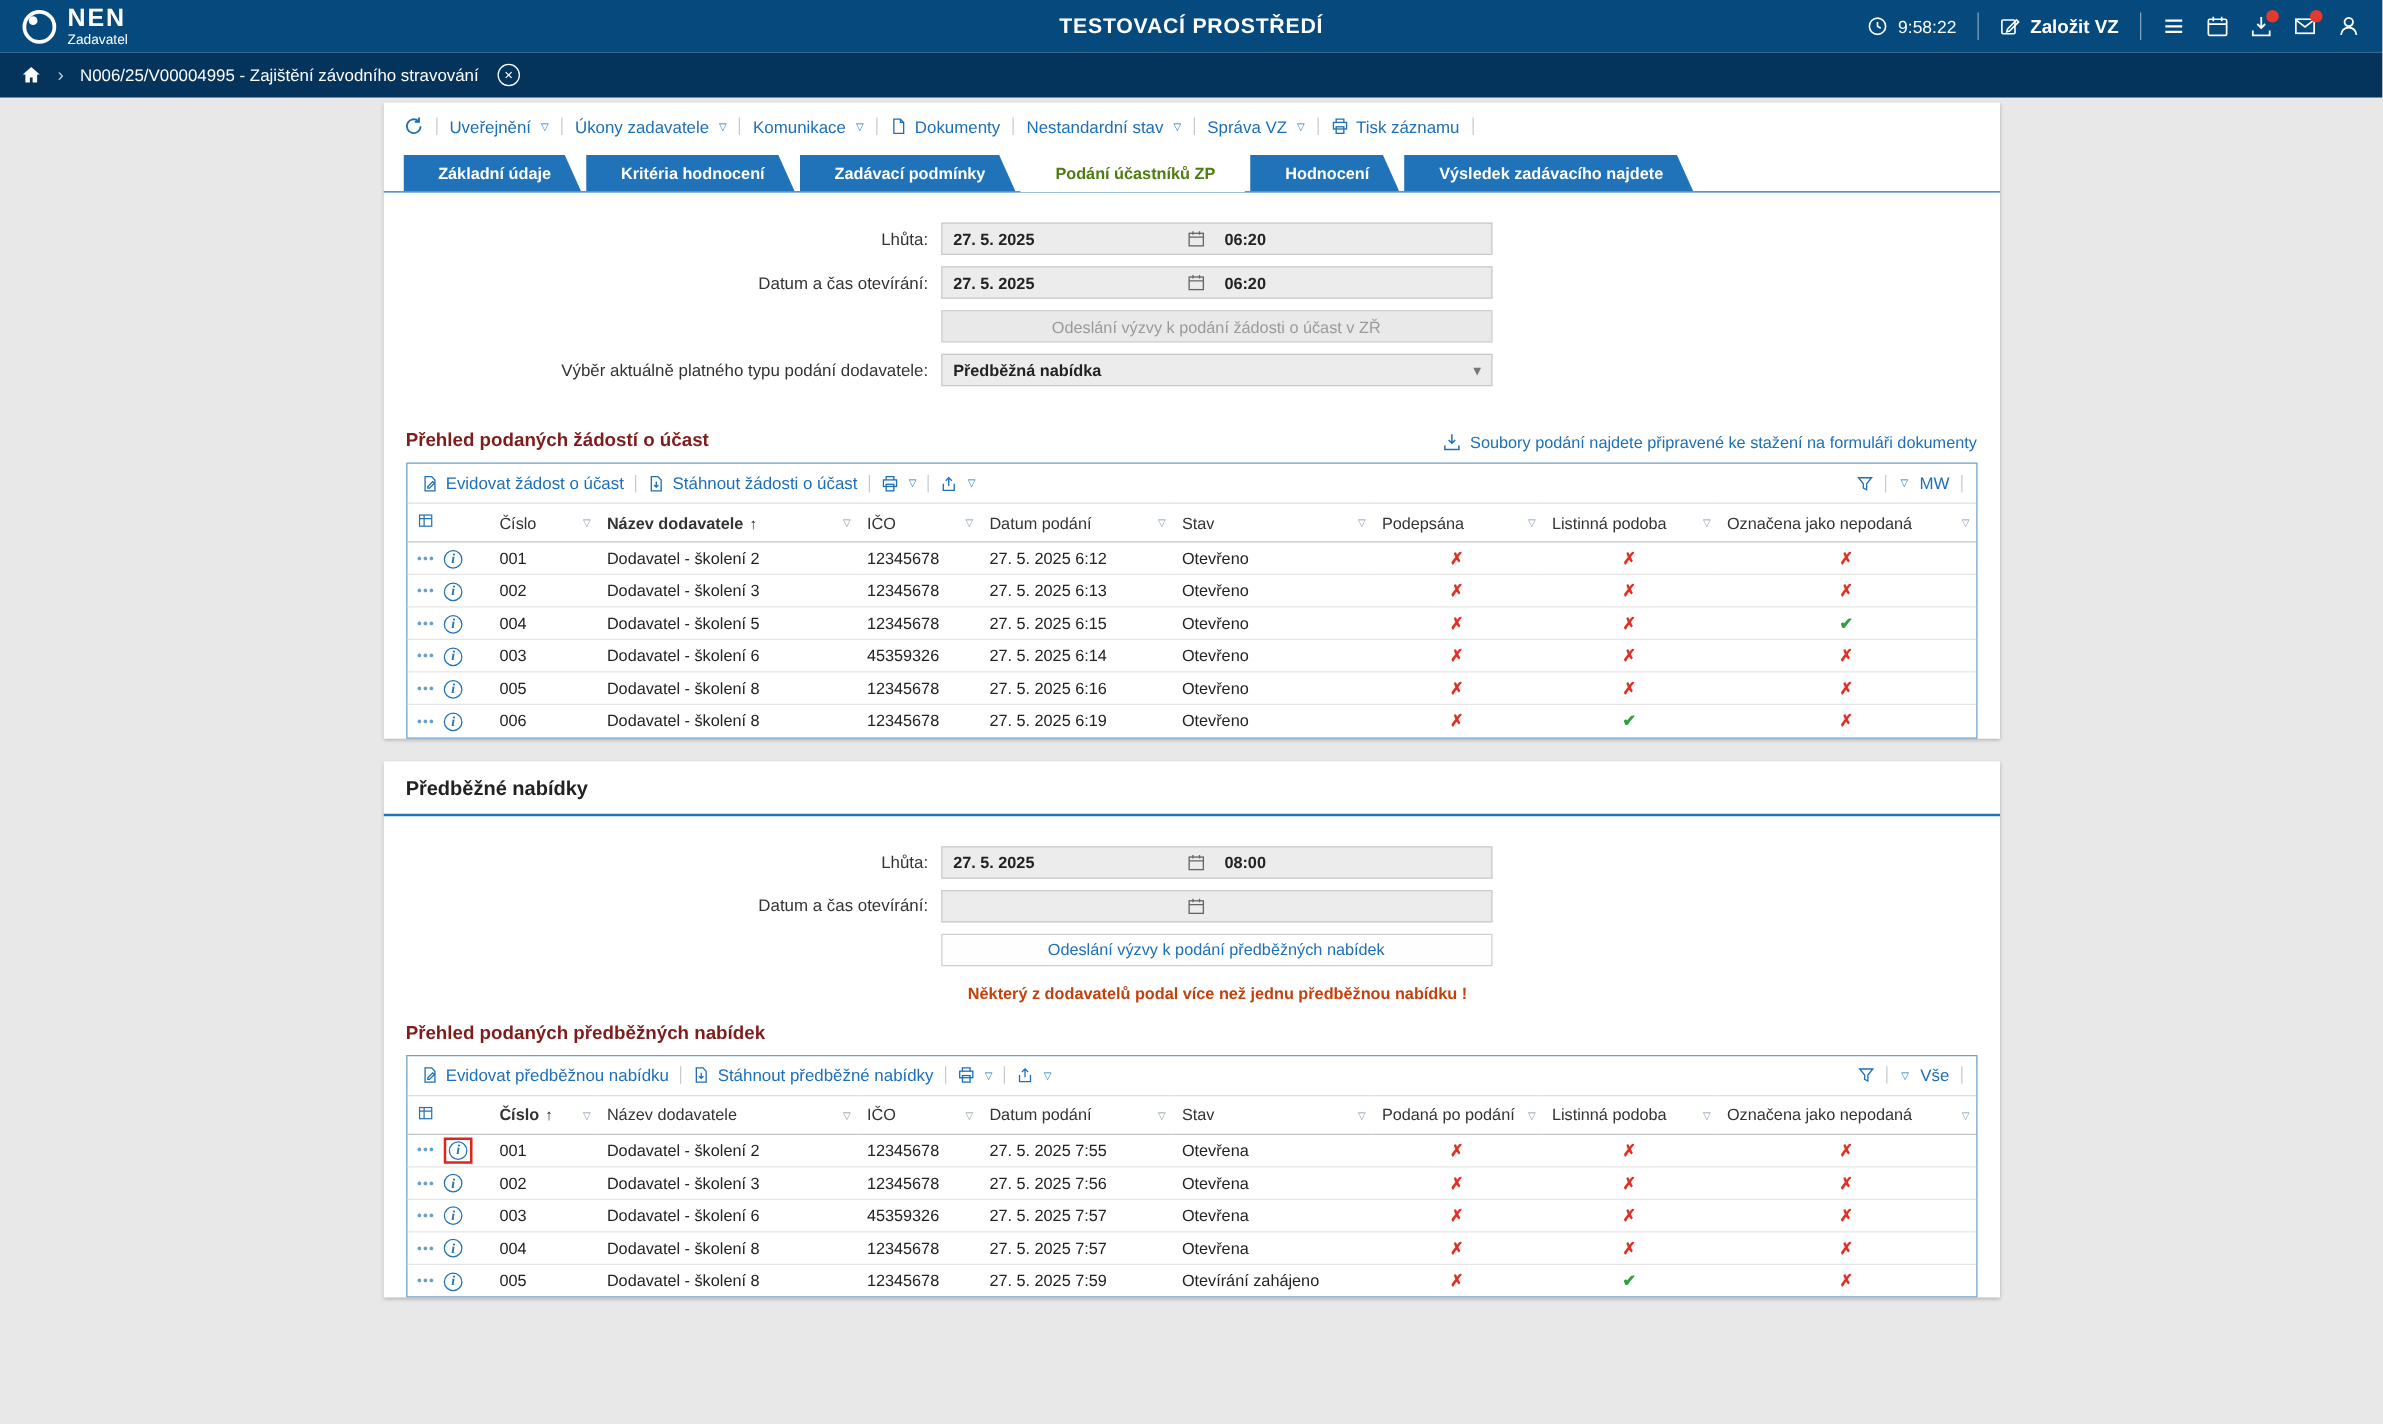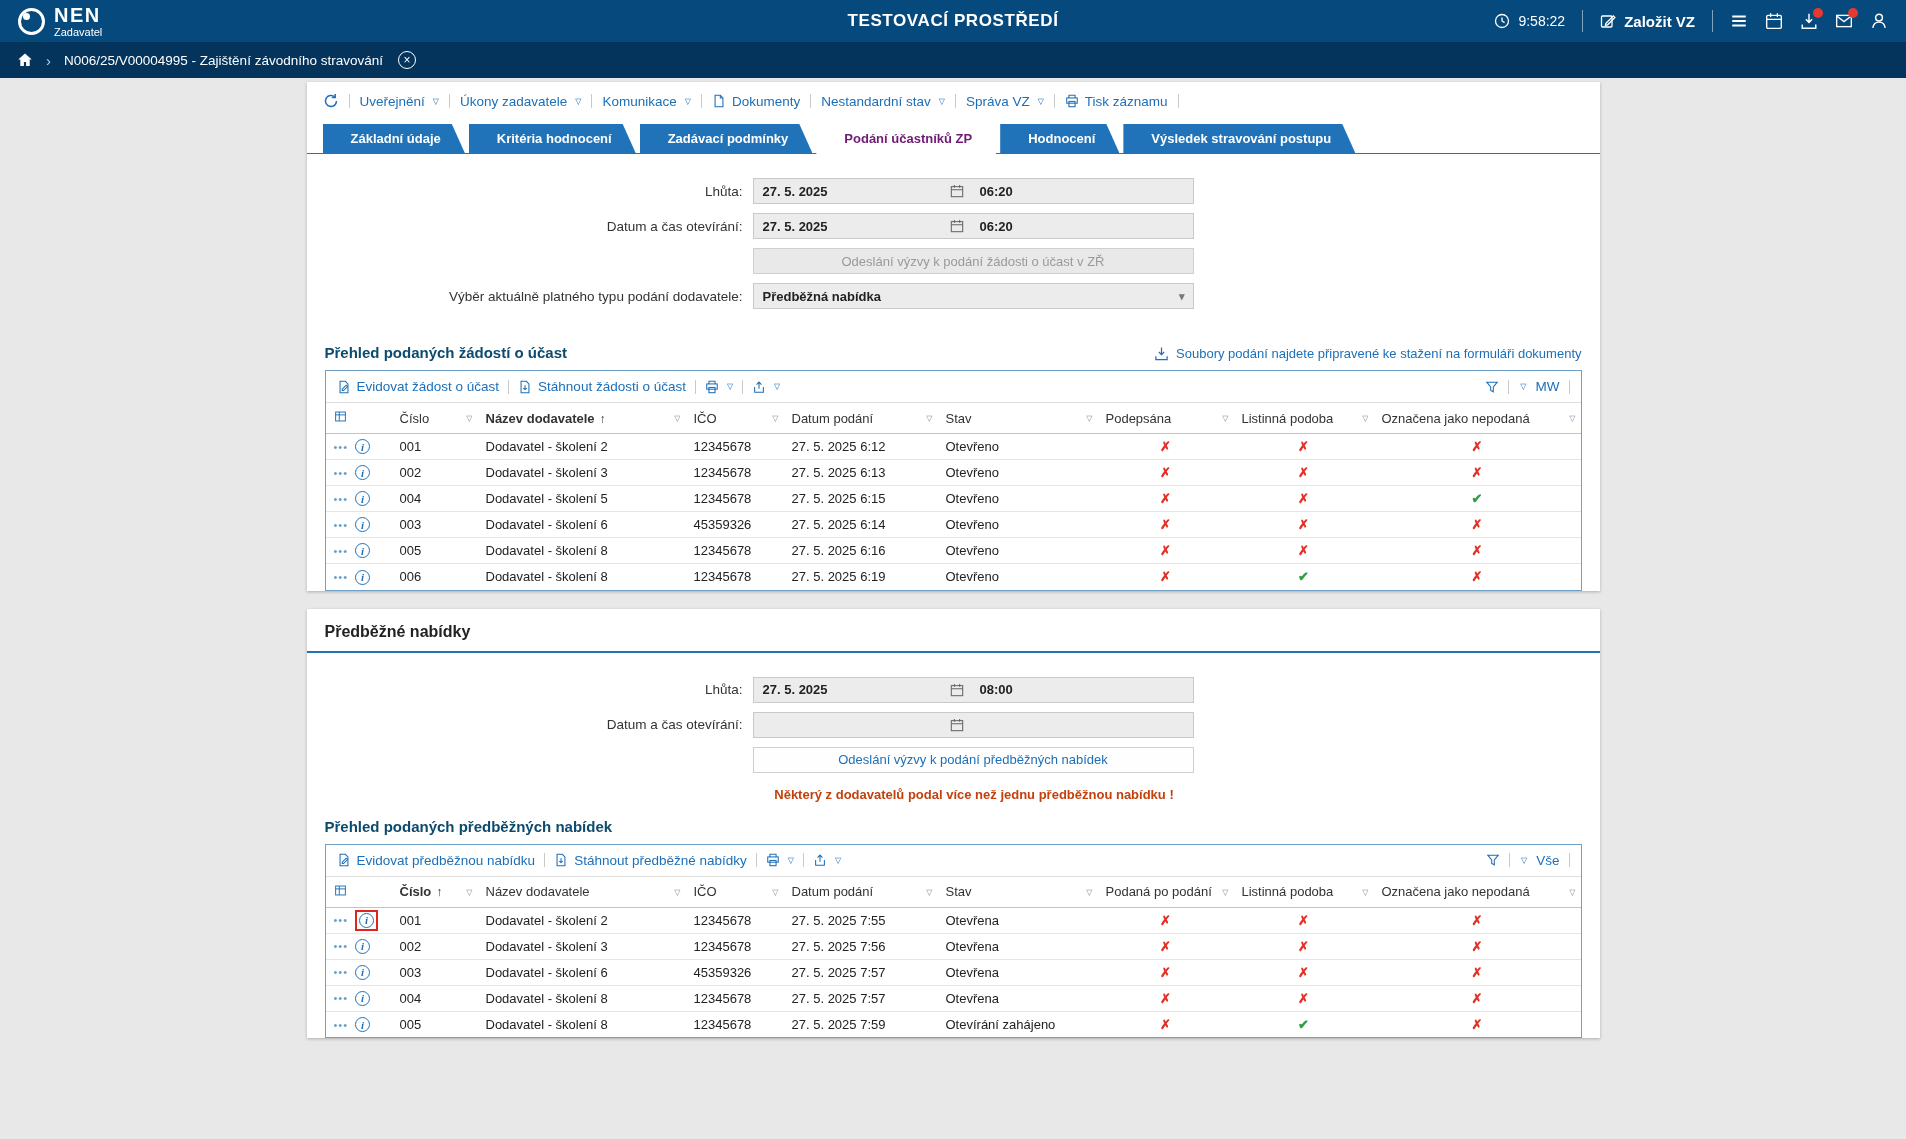--- a/index.html
+++ b/index.html
@@ -72,21 +72,21 @@
   .caret { font-size: 8px; color: #1c6fb8; margin-left: 2px; }
   .vsep { width: 1px; height: 14px; background: #c9c9c9; }
 
   
   .tabstrip { display: flex; gap: 4px; padding: 6px 16px 0; border-bottom: 1px solid #2173b9; }
   .tab {
     background: #2173b9; color: #fff; font-size: 13px; font-weight: bold;
     padding: 7px 24px 7px 28px; cursor: pointer; white-space: nowrap;
     clip-path: polygon(0 0, calc(100% - 13px) 0, 100% 100%, 0 100%);
   }
-  .tab.active { background: #fff; color: #701a75; margin-bottom: -1px; padding-bottom: 8px; }
+  .tab.active { background: #fff; color: #4d7c0f; margin-bottom: -1px; padding-bottom: 8px; }
 
   
   .formarea { padding: 24px 0 4px; }
   .frow { display: flex; align-items: center; margin-bottom: 9px; }
   .flabel { width: 446px; text-align: right; padding-right: 10px; font-size: 13.5px; color: #333; }
   .dtfield {
     display: flex; align-items: center; width: 441px; height: 26px;
     background: #ececec; border: 1px solid #c9c9c9;
     font-size: 13px; font-weight: bold; color: #222;
   }
@@ -108,21 +108,21 @@
   .warning {
     margin-left: 447px; width: 441px; text-align: center;
     color: #c2410c; font-weight: bold; font-size: 13px; padding: 5px 0 2px;
   }
 
   
   .sect-head {
     display: flex; align-items: flex-end; justify-content: space-between;
     padding: 22px 18px 9px;
   }
-  .sect-title { font-size: 15px; font-weight: bold; color: #0c4a6e; }
+  .sect-title { font-size: 15px; font-weight: bold; color: #7f1d1d; }
   .dl-link { display: flex; align-items: center; gap: 7px; color: #1c6fb8; font-size: 13px; cursor: pointer; }
   .sec2-title {
     font-size: 16px; font-weight: bold; color: #222;
     padding: 14px 18px 10px; border-bottom: 2px solid #2173b9;
   }
 
   
   .tablewrap { margin: 0 18px 18px; border: 1px solid #6fa0c8; background: #fff; }
   .ttoolbar {
     display: flex; align-items: center; gap: 9px;
@@ -301,21 +301,21 @@
         </span>
       <span class="vsep"></span>
     </div>
 
     <div class="tabstrip">
       <div class="tab"><span>Základní údaje</span></div>
       <div class="tab"><span>Kritéria hodnocení</span></div>
       <div class="tab"><span>Zadávací podmínky</span></div>
       <div class="tab active"><span>Podání účastníků ZP</span></div>
       <div class="tab"><span>Hodnocení</span></div>
-      <div class="tab"><span>Výsledek stravování postupu</span></div>
+      <div class="tab"><span>Výsledek zadávacího najdete</span></div>
     </div>
 
     <div class="formarea">
       <div class="frow">
         <div class="flabel">Lhůta:</div>
         <div class="dtfield">
           <span class="dt-date">27. 5. 2025</span>
           <span class="cal">
               <svg class="i14" viewBox="0 0 16 16" fill="none" stroke="currentColor" stroke-width="1.2">
                 <rect x="1.5" y="3" width="13" height="11.5"></rect>

